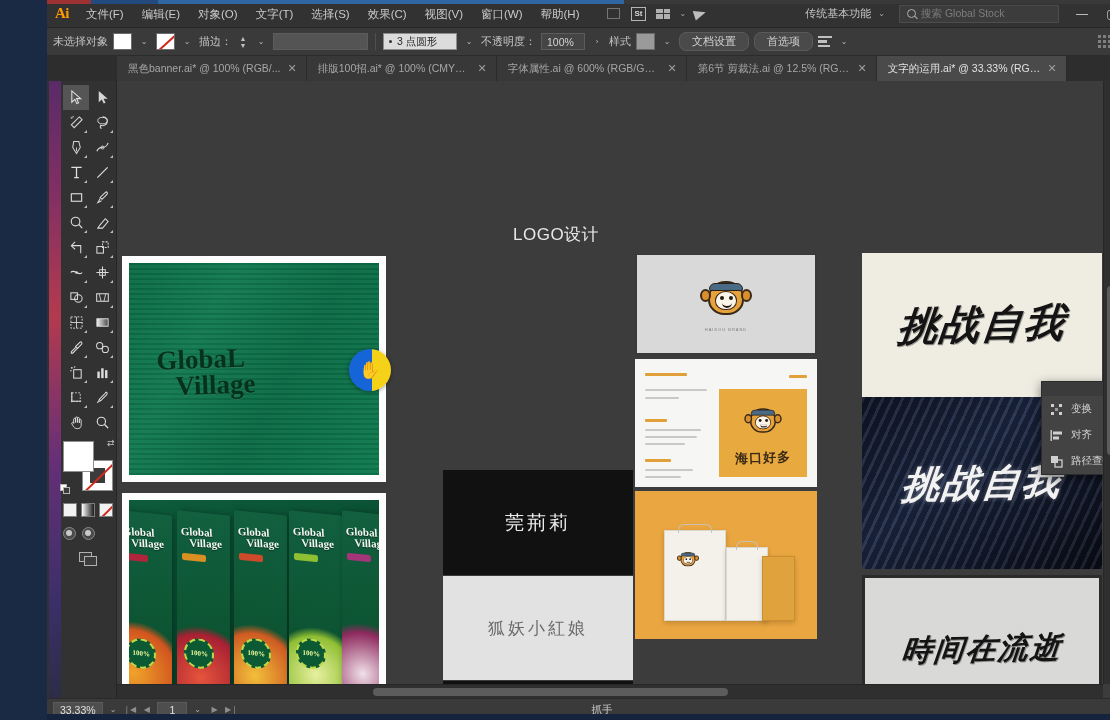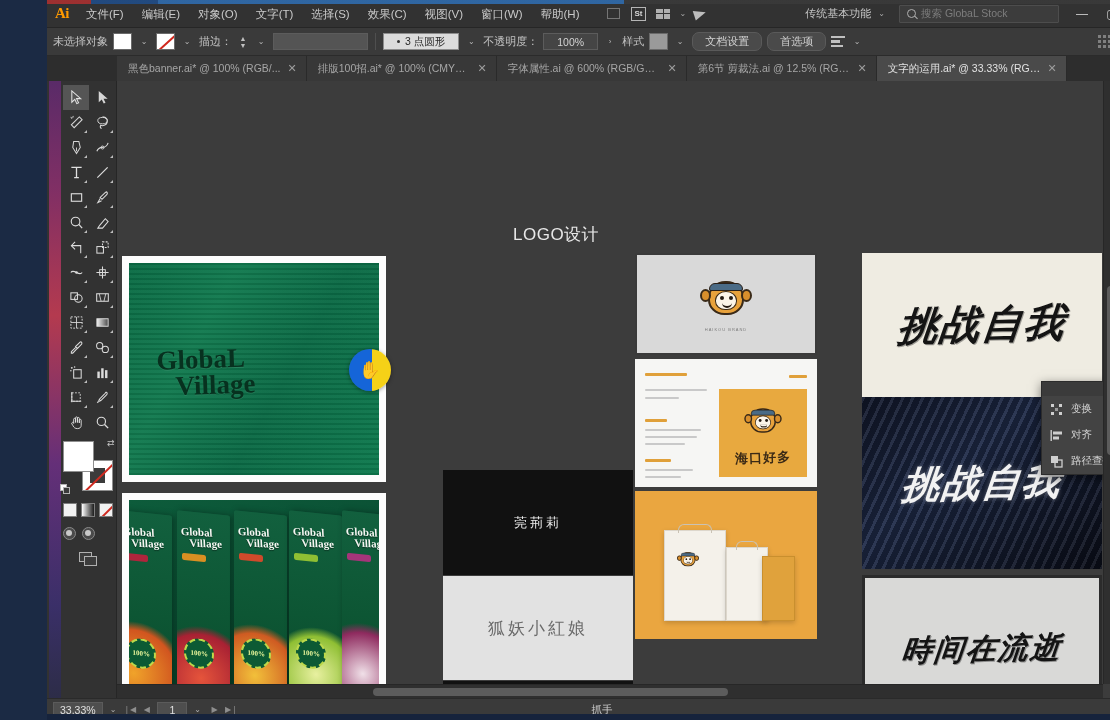--- a/index.html
+++ b/index.html
@@ -120,21 +120,21 @@
     justify-content: center; color: #b7b7b7; font-size: 8px;
   }
   .spin {
     width: 12px; height: 17px; color: #c0c0c0; font-size: 7px;
     display: flex; flex-direction: column; align-items: center;
     justify-content: center; line-height: 7px;
   }
   .fld {
     height: 17px; background: #4c4c4c; border: 1px solid #5c5c5c;
     min-width: 88px; display: flex; align-items: center;
-    padding: 0 13px; color: #d4d4d4; font-size: 10.5px;
+    padding: 0 5px; color: #d4d4d4; font-size: 10.5px;
   }
   .fld.wide { min-width: 95px; background: #545454; }
   .fld.brush {
     background: #dcdcdc; color: #2a2a2a; min-width: 74px; gap: 5px;
     border-color: #8d8d8d;
   }
   .dot { width: 3px; height: 3px; border-radius: 50%; background: #333; }
   .fld.val { min-width: 44px; background: #454545; justify-content:flex-start; }
   .btn {
     height: 19px; background: #4a4a4a; border: 1px solid #5a5a5a;
@@ -561,21 +561,21 @@
         </div>
     </div>
 
     <div class="menu-right">
       <div class="workspace">
         <span>传统基本功能</span>
         <span class="chev">⌄</span>
       </div>
       <div class="stock-search">
         <span class="search-ic"></span>
-        <span class="ph">搜索 GlobaL Stock</span>
+        <span class="ph">搜索 Global Stock</span>
       </div>
       <div class="wctl">
         <div class="wbtn">—</div>
         <div class="wbtn">▢</div>
         <div class="wbtn close">✕</div>
       </div>
     </div>
   </div>
 
   <div class="ctrlbar">
@@ -914,21 +914,21 @@
             <div class="badge100">100%</div>
           </div>
           <div class="carton" style="left:85%;">
             <div class="nm"><span>Global</span><span class="b">Village</span></div>
             <div class="tagpill" style="background:#a5357a"></div>
             <div class="fruit" style="background:radial-gradient(circle at 40% 70%, #f0e0e8, #8e2a5e 60%, transparent 74%)"></div>
           </div>
         </div>
 
         <div class="logo-cell dark" style="left:326px; top:389px; width:190px; height:105px;">
-          <div class="logo-text on-dark" style="font-size:13px;">
+          <div class="logo-text on-dark" style="font-size:19px;">
             <span>莞荊莉</span>
           </div>
         </div>
         <div class="logo-cell light" style="left:326px; top:495px; width:190px; height:104px;">
           <div class="logo-text" style="font-size:17px; color:#6a6a6a;">
             <span>狐妖小紅娘</span>
           </div>
         </div>
         <div class="logo-cell dark" style="left:326px; top:600px; width:190px; height:110px;">
           

